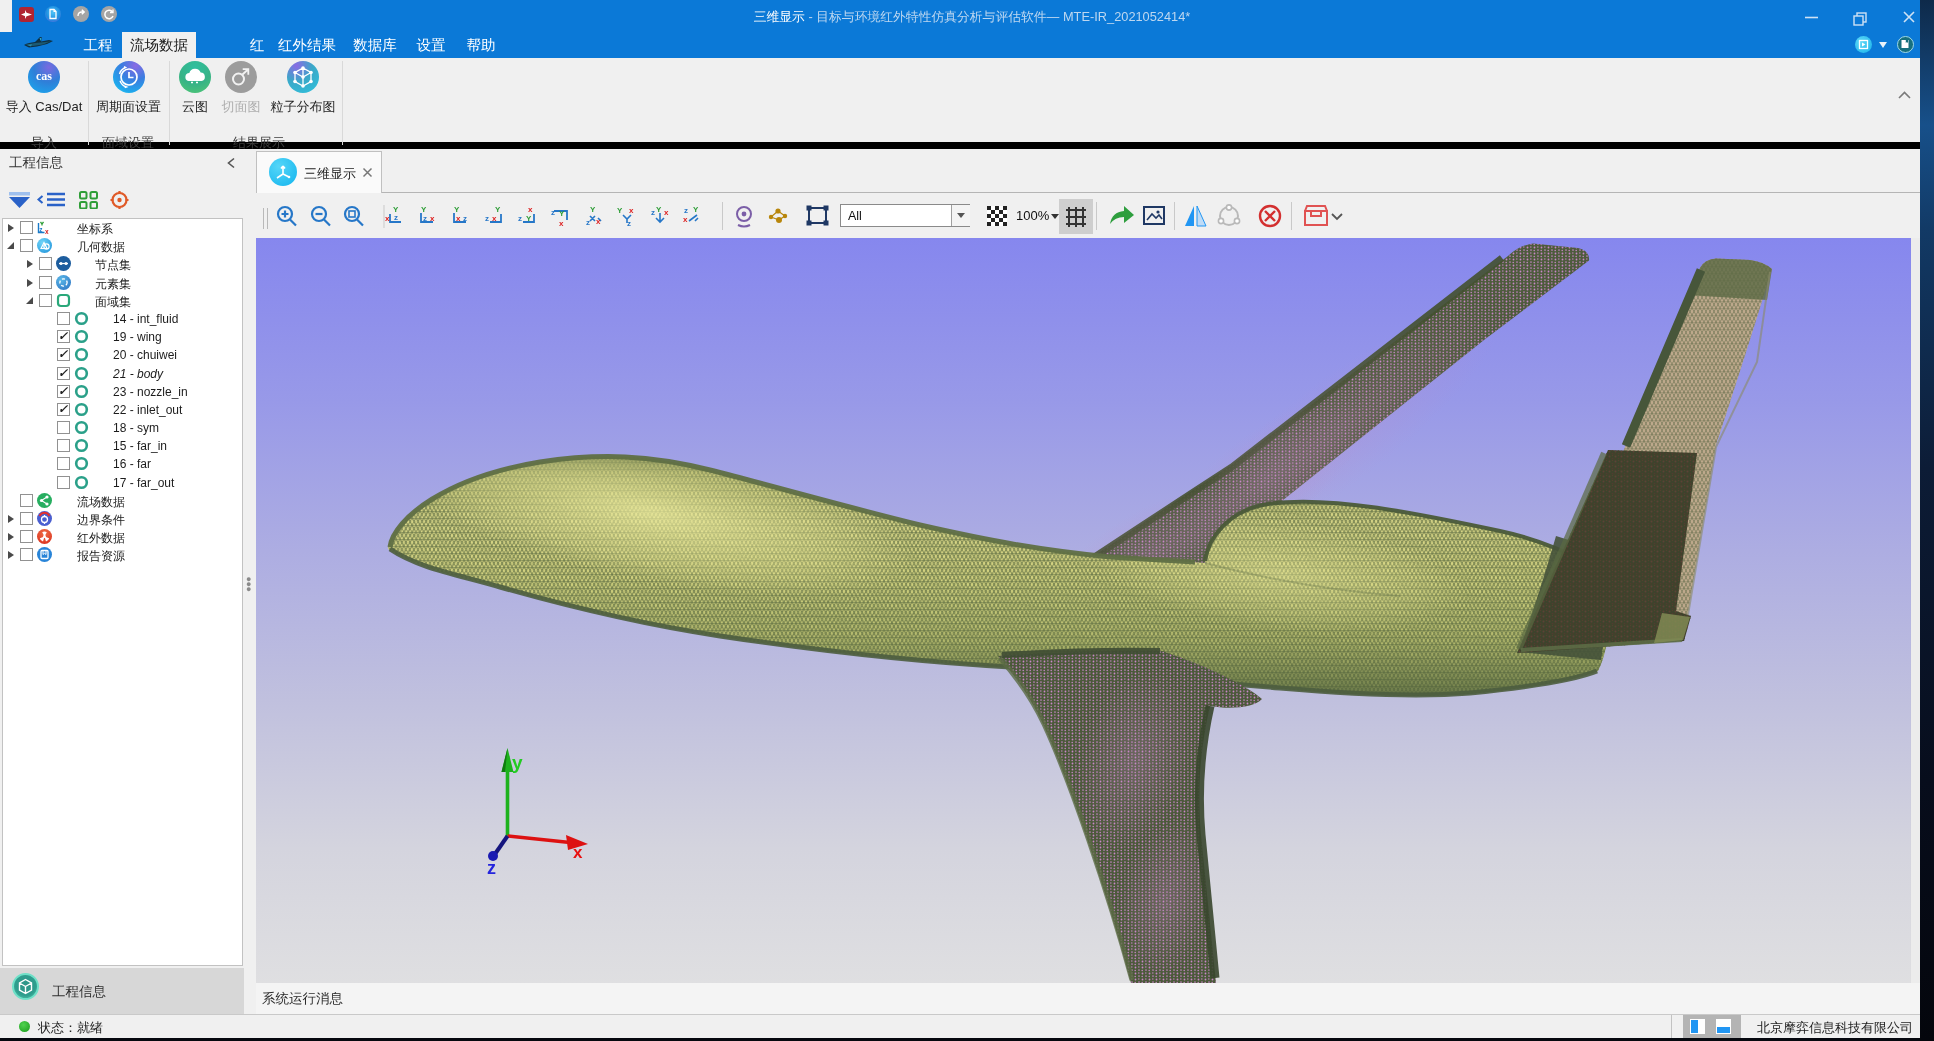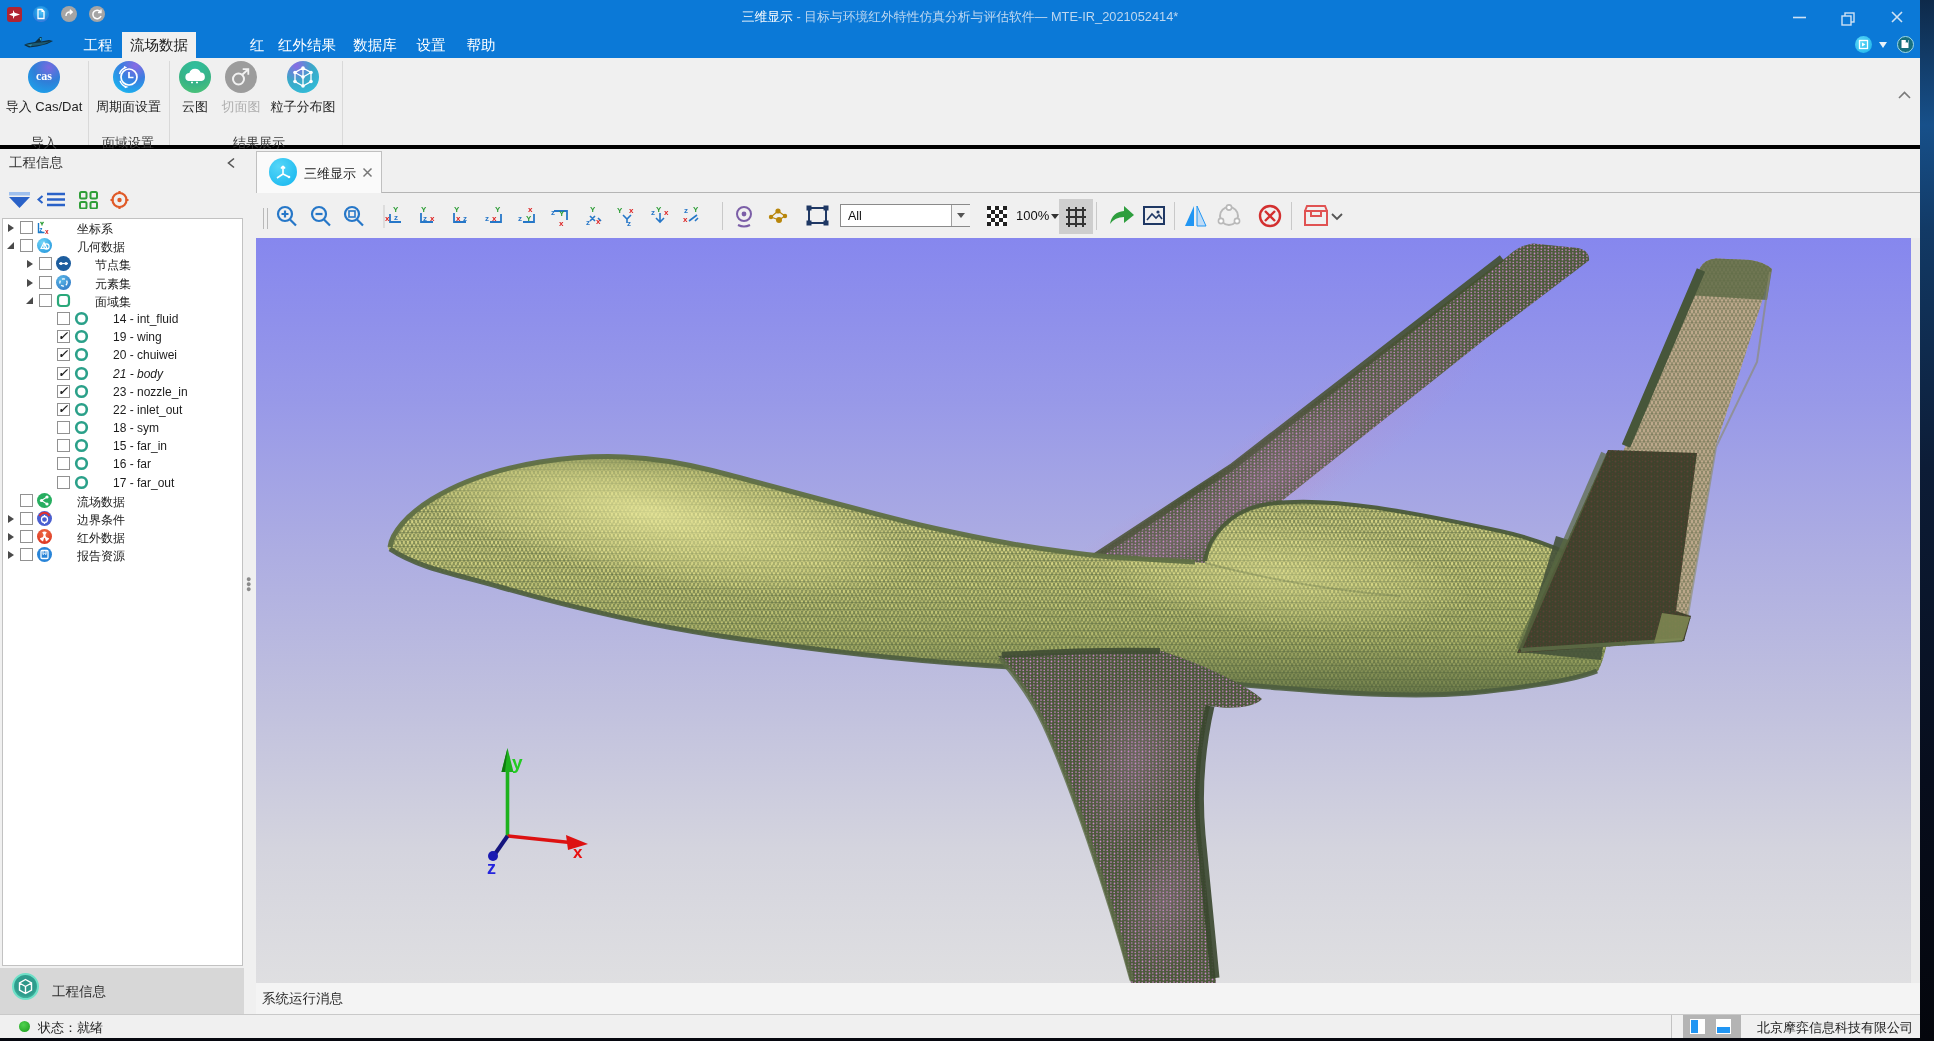--- a/index.html
+++ b/index.html
@@ -4,25 +4,25 @@
 <style>
 * { margin:0; padding:0; box-sizing:border-box; }
 html,body { width:1934px; height:1041px; overflow:hidden; }
 body { font-family:"Liberation Sans", sans-serif; position:relative; background:#0a1426; }
 .abs { position:absolute; }
 
 #win { position:absolute; left:0; top:0; width:1920px; height:1038px; background:#f0f0f0; }
 #desk-r { position:absolute; left:1920px; top:0; width:14px; height:1041px;
   background:linear-gradient(180deg,#0e2a4a 0%,#17508a 12%,#123a66 22%,#0c1c36 45%,#070d1c 75%,#04060c 100%); }
 #desk-b { position:absolute; left:0; top:1038px; width:1920px; height:3px; background:#06080f; }
-#titlebar { position:absolute; left:0; top:0; width:1920px; height:32px; background:#0b79d7; }
+#titlebar { position:absolute; left:12px; top:0; width:1920px; height:32px; background:#0b79d7; }
 #tabrow { position:absolute; left:0; top:32px; width:1920px; height:26px; background:#0b79d7; }
 .mtab { position:absolute; top:0; height:26px; line-height:26px; color:#fff; font-size:14.5px; text-align:center; }
 .mtab.active { background:#f0f0f0; color:#1a1a1a; }
-#ribbon { position:absolute; left:0; top:58px; width:1920px; height:91px; background:#f0f0f0; border-bottom:4px solid #000000; }
+#ribbon { position:absolute; left:0; top:58px; width:1920px; height:91px; background:#f0f0f0; border-bottom:7px solid #000000; }
 .rsep { position:absolute; top:3px; width:1px; height:84px; background:#d9d9d9; }
 .rbtn-label { position:absolute; top:40px; width:100%; text-align:center; font-size:13px; color:#1f1f1f; white-space:nowrap; }
 .rgroup-label { position:absolute; top:76px; font-size:13px; color:#3c3c3c; white-space:nowrap; }
 .circ { position:absolute; top:3px; width:32px; height:32px; border-radius:50%; }
 
 #lpanel { position:absolute; left:0; top:149px; width:256px; height:865px; background:#f0f0f0; }
 #ltitle { position:absolute; left:9px; top:5px; font-size:13.5px; color:#333; }
 #tree { position:absolute; left:2px; top:69px; width:241px; height:748px; background:#fff; border:1px solid #c2c2c2; overflow:hidden; }
 .trow { position:relative; width:100%; height:18.2px; font-size:12px; color:#1c1c1c;text-align:center; }
 .trow span.txt { position:absolute; top:2px; }

